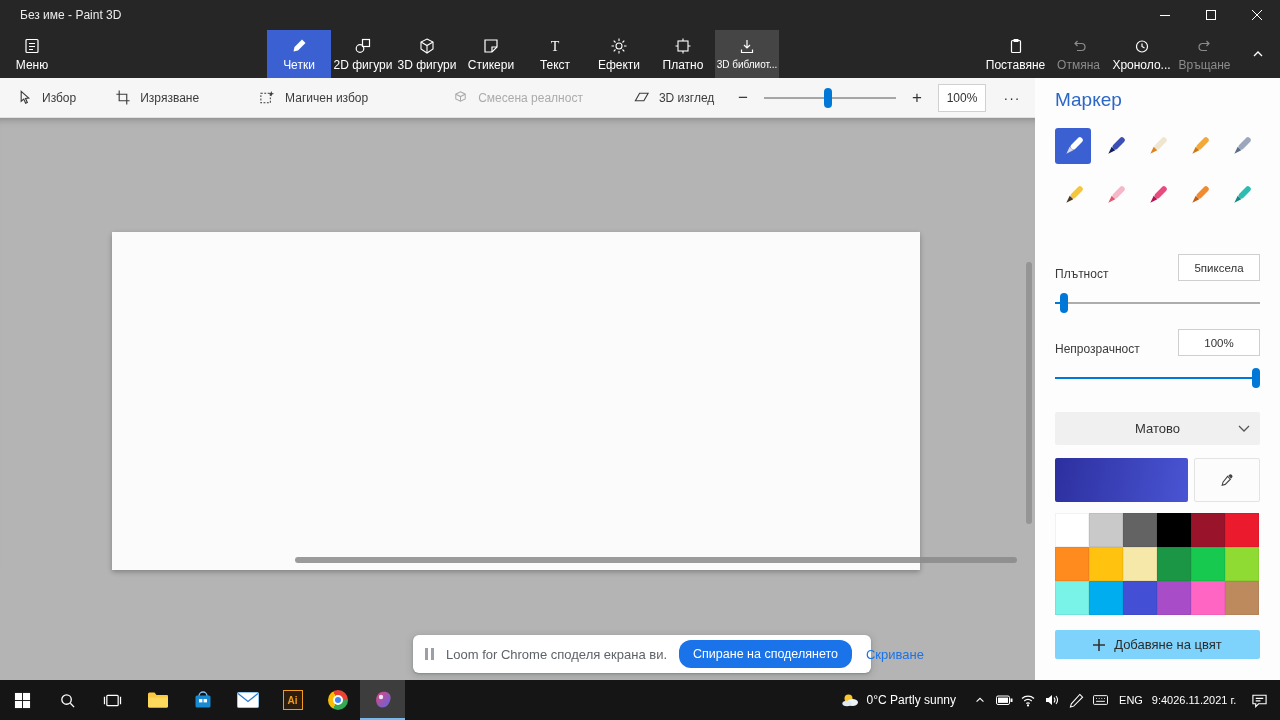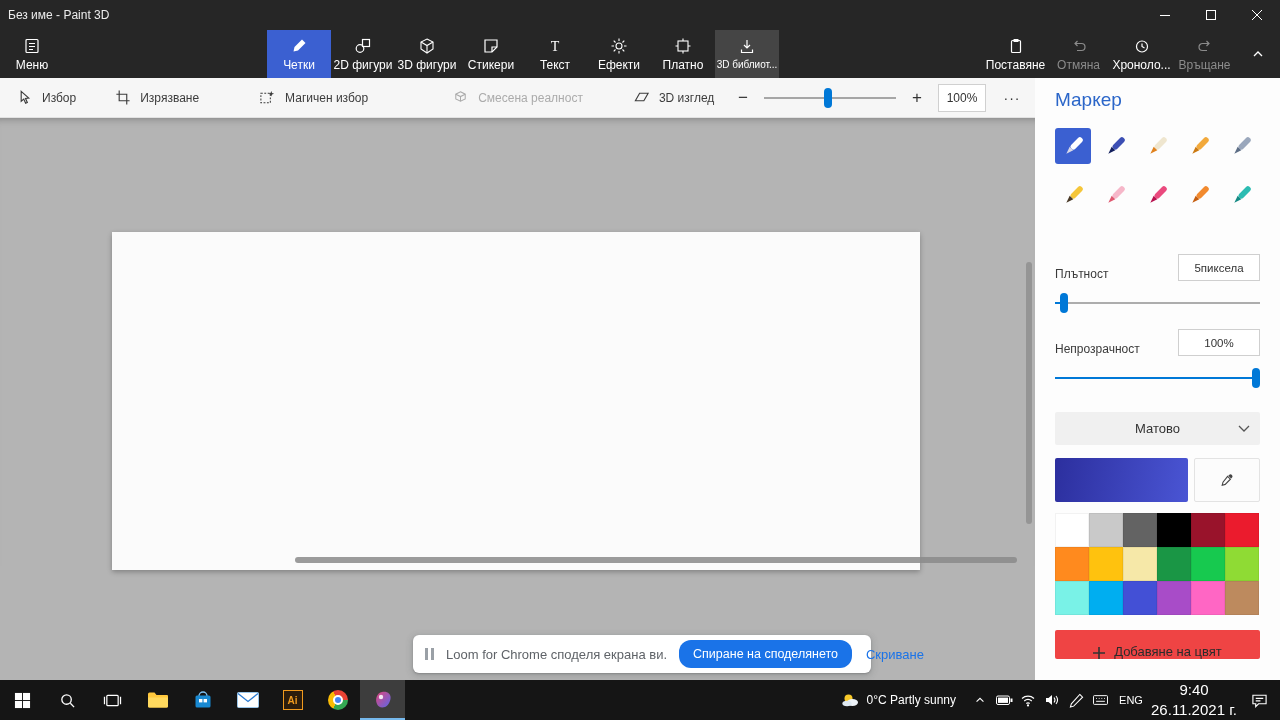--- a/index.html
+++ b/index.html
@@ -3,21 +3,21 @@
 <meta charset="utf-8">
 <style>
   html,body{margin:0;padding:0}
   *{box-sizing:border-box}
   body{width:1280px;height:720px;overflow:hidden;font-family:"Liberation Sans","DejaVu Sans",sans-serif;background:#000}
   #screen{position:relative;width:1280px;height:720px;background:#b4b4b4;overflow:hidden}
   svg{display:block}
 
   
   #titlebar{position:absolute;top:0;left:0;width:100%;height:30px;background:#262626;display:flex;align-items:center;color:#ececec}
-  #titlebar .title{font-size:12px;margin-left:8px}
+  #titlebar .title{font-size:12px;margin-left:20px}
   .wincontrols{margin-left:auto;display:flex;height:100%}
   .wc{width:46px;height:100%;display:flex;align-items:center;justify-content:center;color:#fff}
 
   
   #ribbon{position:absolute;top:30px;left:0;width:100%;height:48px;background:#262626;color:#fff}
   #menu-btn{position:absolute;left:0;top:0;width:64px;height:48px;display:flex;flex-direction:column;align-items:center;justify-content:center;gap:3px}
   .ribbon-label{font-size:12px;white-space:nowrap}
   #tabs{position:absolute;left:267px;top:0;height:48px;display:flex}
   .tab{width:64px;height:48px;display:flex;flex-direction:column;align-items:center;justify-content:center;gap:3px}
   .tab.sel{background:#3b60d1}
@@ -79,34 +79,34 @@
   #opacity-input{top:251px}
   #opacity-slider{top:290px}
   #opacity-slider .fill{width:100%}
   #opacity-slider .sthumb{right:0}
   #finish-dropdown{position:absolute;left:20px;top:334px;width:205px;height:33px;background:#f0f0f0;border-radius:2px;display:flex;align-items:center;justify-content:center;font-size:13px;color:#333}
   #finish-dropdown .dd-chevron{position:absolute;right:10px;top:13px}
   #current-color{position:absolute;left:20px;top:380px;width:133px;height:44px;border-radius:2px;background:#3a41b5}
   #eyedropper-btn{position:absolute;right:20px;top:380px;width:66px;height:44px;background:#fcfcfc;border:1px solid #e3e3e3;border-radius:2px;display:flex;align-items:center;justify-content:center}
   #color-palette{position:absolute;left:20px;top:435px;width:205px;display:grid;grid-template-columns:repeat(6,34px);grid-auto-rows:34px}
   .swatch{width:34px;height:34px;box-shadow:inset 0 0 0 1px rgba(0,0,0,.05)}
-  #add-color-btn{position:absolute;left:20px;top:552px;width:205px;height:29px;background:#ef4444;border-radius:2px;display:flex;align-items:flex-end;justify-content:center;gap:9px;font-size:13px;color:#2b2b2b}
+  #add-color-btn{position:absolute;left:20px;top:552px;width:205px;height:29px;background:#7dd3fc;border-radius:2px;display:flex;align-items:center;justify-content:center;gap:9px;font-size:13px;color:#2b2b2b}
 
   
   #taskbar{position:absolute;left:0;top:680px;width:100%;height:40px;background:#151515;display:flex;align-items:stretch;color:#fff}
   .tb-btn{width:45px;display:flex;align-items:center;justify-content:center}
   .tb-btn.active{background:#3d3d3d;border-bottom:2px solid #76b9ed}
   .ai-badge{width:20px;height:20px;background:#2c1d0c;border:1.5px solid #f09a1e;color:#f09a1e;font-weight:bold;font-size:10px;display:flex;align-items:center;justify-content:center}
   .chrome{width:20px;height:20px;border-radius:50%;background:conic-gradient(from -30deg,#ea4335 0 120deg,#34a853 0 240deg,#fbbc05 0 360deg);position:relative}
   .chrome::after{content:"";position:absolute;inset:5px;background:#4285f4;border:2px solid #fff;border-radius:50%}
   #tb-right{margin-left:auto;display:flex;align-items:stretch}
   #weather{display:flex;align-items:center;gap:7px;padding:0 12px;font-size:12px;white-space:nowrap}
   .tray-icon{width:24px;display:flex;align-items:center;justify-content:center}
   #lang{width:38px;display:flex;align-items:center;justify-content:center;font-size:11px}
-  #clock{width:88px;display:flex;flex-direction:column;align-items:center;justify-content:center;font-size:15px;line-height:1.35;white-space:nowrap}
+  #clock{width:88px;display:flex;flex-direction:row;align-items:center;justify-content:center;font-size:11px;line-height:1.35;white-space:nowrap}
   #action-center{width:42px;display:flex;align-items:center;justify-content:center}
 </style>
 </head>
 <body>
 
 <div id="screen">
 
   <div id="titlebar">
     <span class="title">Без име - Paint 3D</span>
     <div class="wincontrols">

